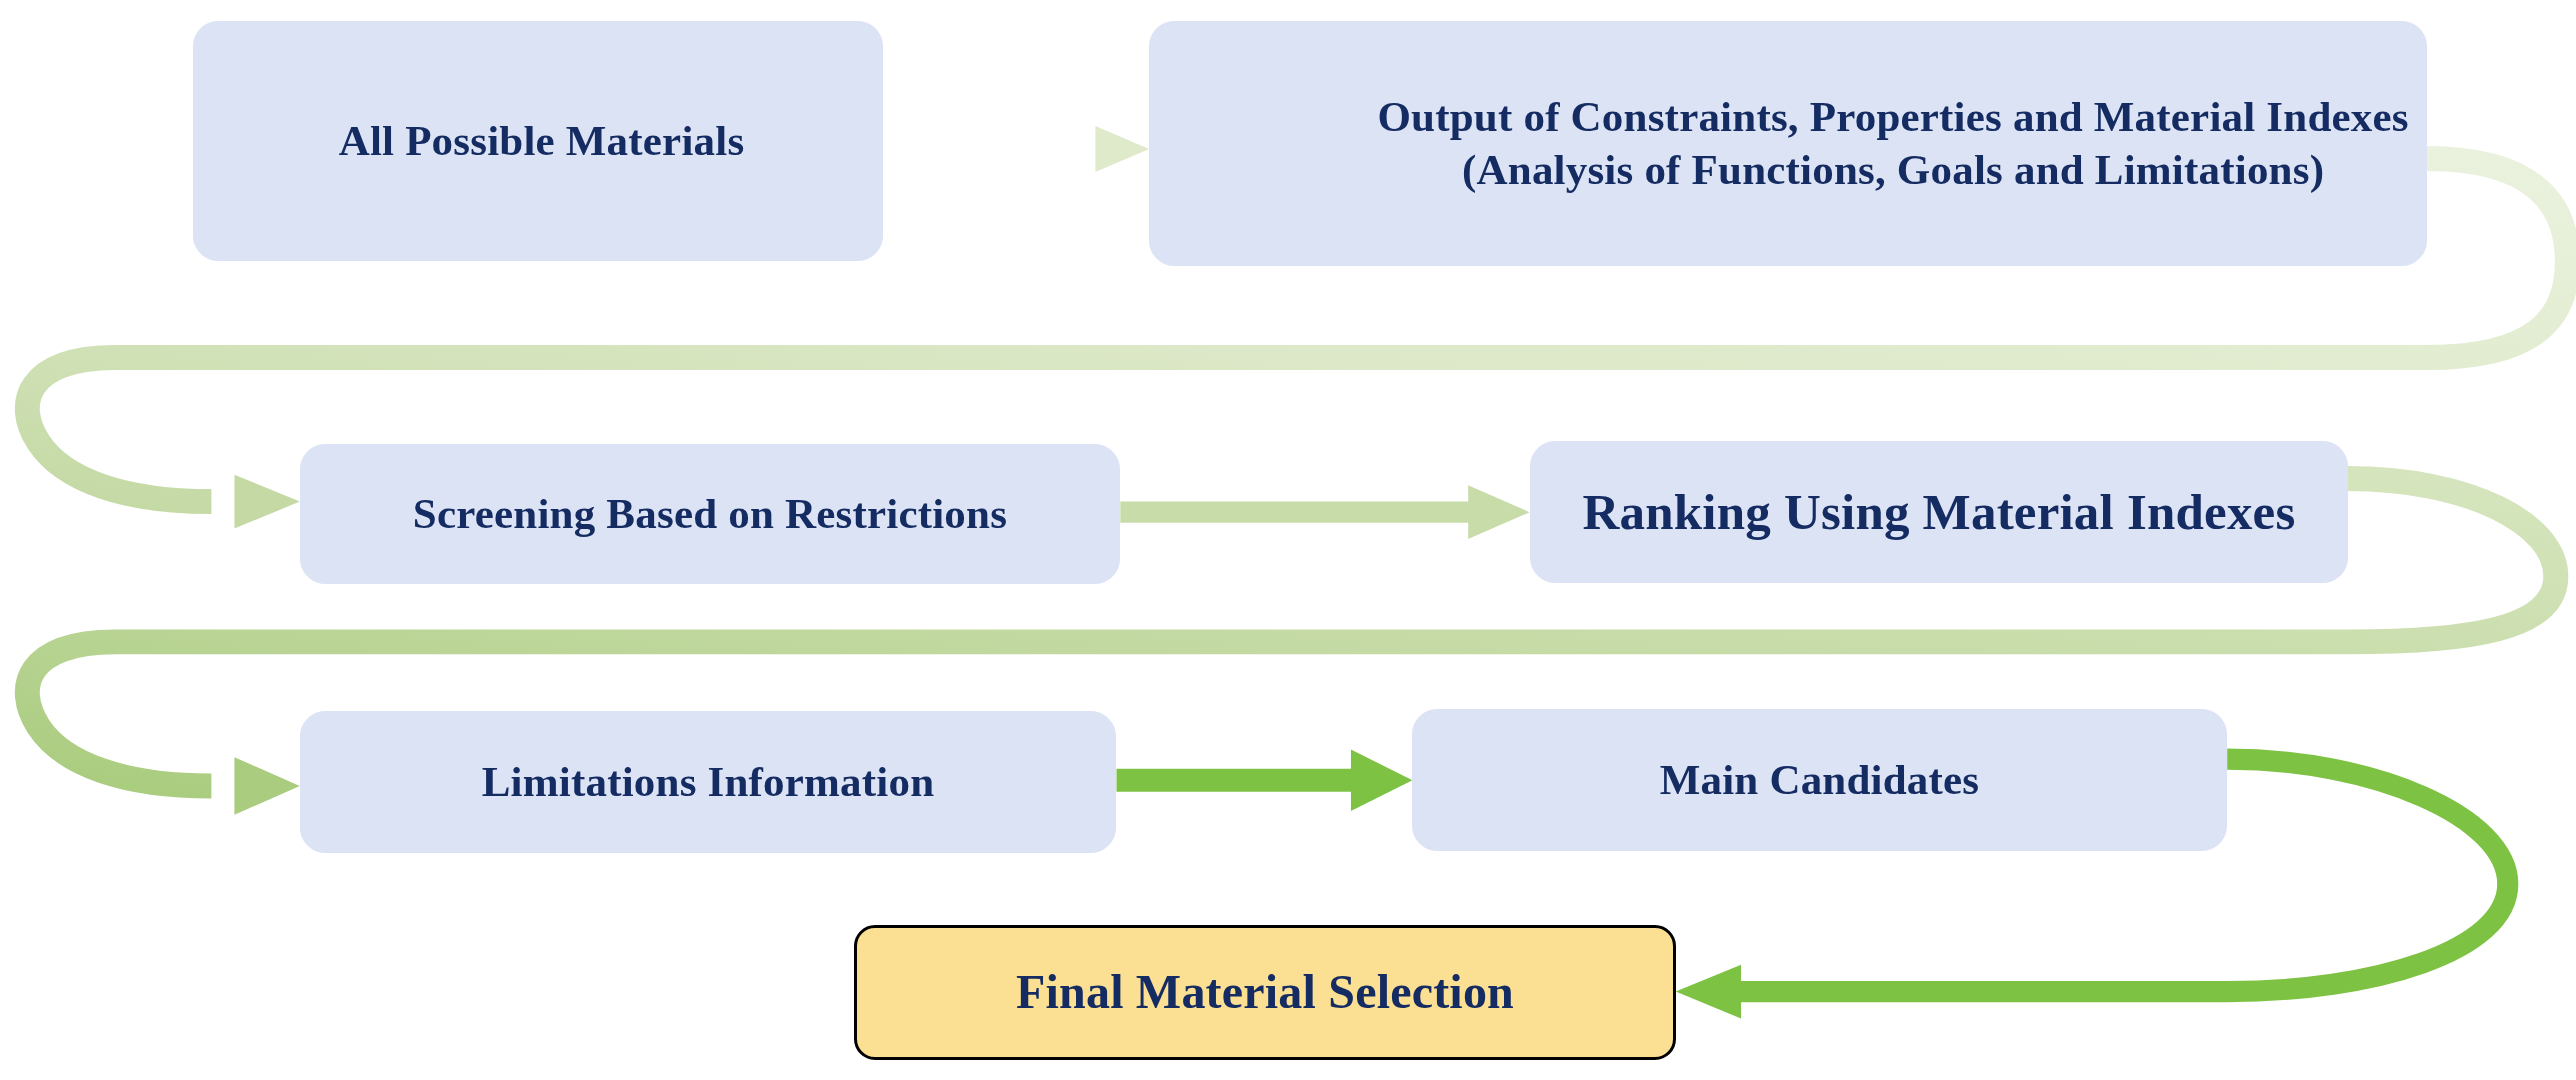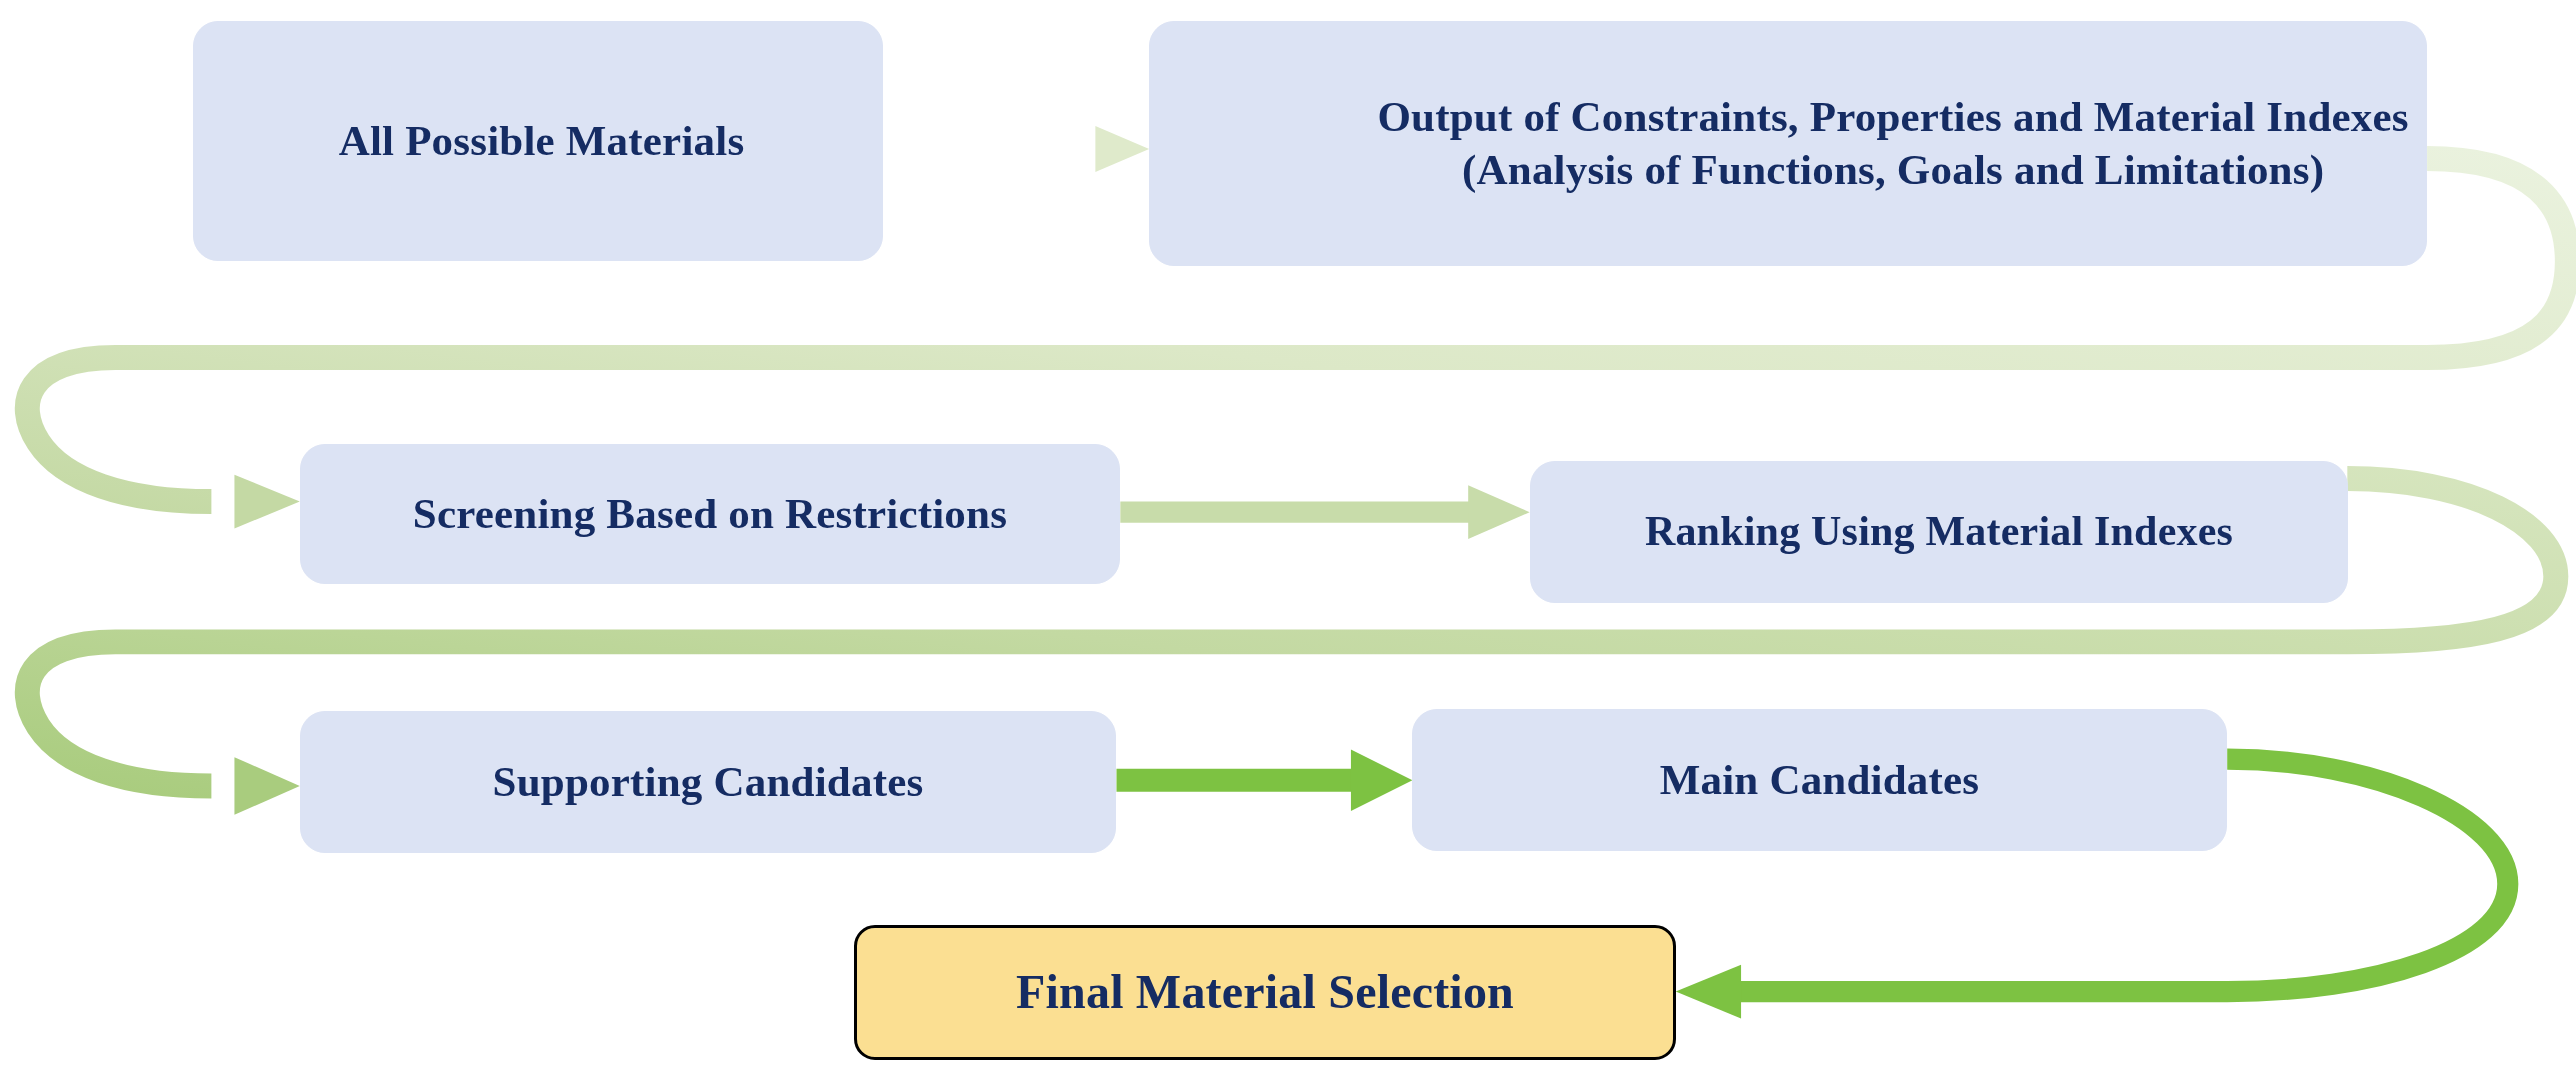--- a/index.html
+++ b/index.html
@@ -51,21 +51,21 @@
   .node-label {
     display: block;
     white-space: pre-line;
     padding: 0 17.3px;
   }
 
   
   #node-all-possible-materials { left: 193px;  top: 21px;  width: 690px;  height: 240px; font-size: 43px; padding-left: 7px; }
   #node-output-constraints     { left: 1149px; top: 21px;  width: 1278px; height: 245px; font-size: 43px; justify-content: flex-end; }
   #node-screening              { left: 300px;  top: 444px; width: 820px;  height: 140px; font-size: 43px; }
-  #node-ranking                { left: 1530px; top: 441px; width: 818px;  height: 142px; font-size: 42px; margin-top: 20px; }
+  #node-ranking                { left: 1530px; top: 441px; width: 818px;  height: 142px; font-size: 51px; }
   #node-supporting-information { left: 300px;  top: 711px; width: 816px;  height: 142px; font-size: 43px; }
   #node-main-candidates        { left: 1412px; top: 709px; width: 815px;  height: 142px; font-size: 43px; text-align: right; }
   #node-final-material         { left: 854px;  top: 925px; width: 822px;  height: 135px; font-size: 48px; }
 </style>
 </head>
 <body>
 
 <div id="stage">
 
   <svg id="flow-svg" viewBox="0 0 2681 1125" xmlns="http://www.w3.org/2000/svg">
@@ -146,21 +146,21 @@
 
   <div class="node node-blue" id="node-screening">
     <span class="node-label">Screening Based on Restrictions</span>
   </div>
 
   <div class="node node-blue" id="node-ranking">
     <span class="node-label">Ranking Using Material Indexes</span>
   </div>
 
   <div class="node node-blue" id="node-supporting-information">
-    <span class="node-label">Supporting Candidates</span>
+    <span class="node-label">Limitations Information</span>
   </div>
 
   <div class="node node-blue" id="node-main-candidates">
     <span class="node-label">Main Candidates</span>
   </div>
 
   <div class="node node-final" id="node-final-material">
     <span class="node-label">Final Material Selection</span>
   </div>
 

